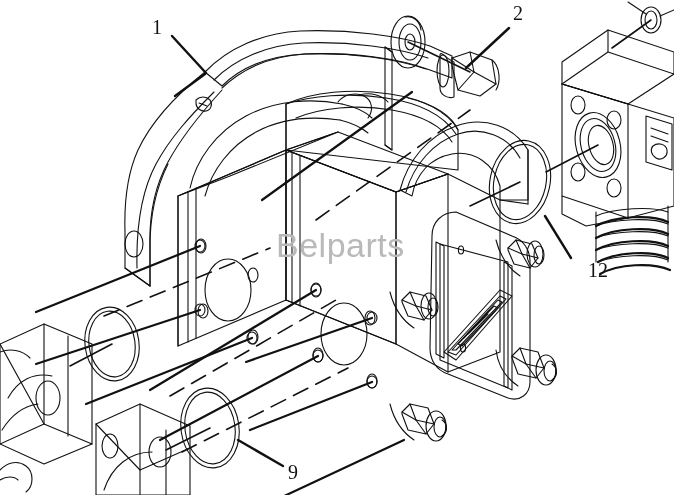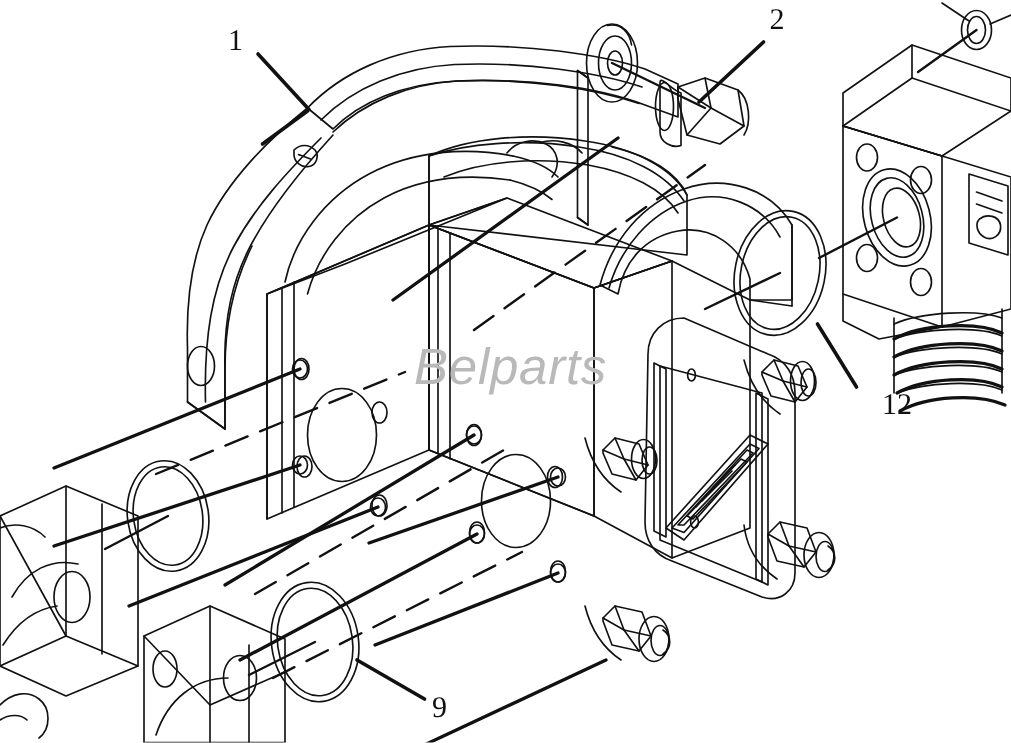--- a/index.html
+++ b/index.html
@@ -3,21 +3,21 @@
 <meta charset="utf-8">
 <style>
   html,body{margin:0;padding:0;background:#fff;}
   body{width:674px;height:495px;overflow:hidden;
        font-family:"Liberation Serif",serif;}
   #stage{position:relative;width:674px;height:495px;background:#ffffff;}
   #stage svg{position:absolute;left:0;top:0;}
   .lbl{position:absolute;font-family:"Liberation Serif",serif;
        font-size:20px;color:#111;line-height:1;white-space:nowrap;}
   #wm{position:absolute;left:276px;top:226px;font-family:"Liberation Sans",sans-serif;
-      font-size:34px;color:#b9b9b9;letter-spacing:.5px;white-space:nowrap;font-style:italic;}
+      font-size:34px;color:#b9b9b9;letter-spacing:.5px;white-space:nowrap;}
 </style>
 </head>
 <body>
 
 <div id="stage">
 
   <svg width="674" height="495" viewBox="0 0 674 495" fill="none" stroke="#111111" stroke-width="1.1" stroke-linecap="round" stroke-linejoin="round">
 
     <g>
 

